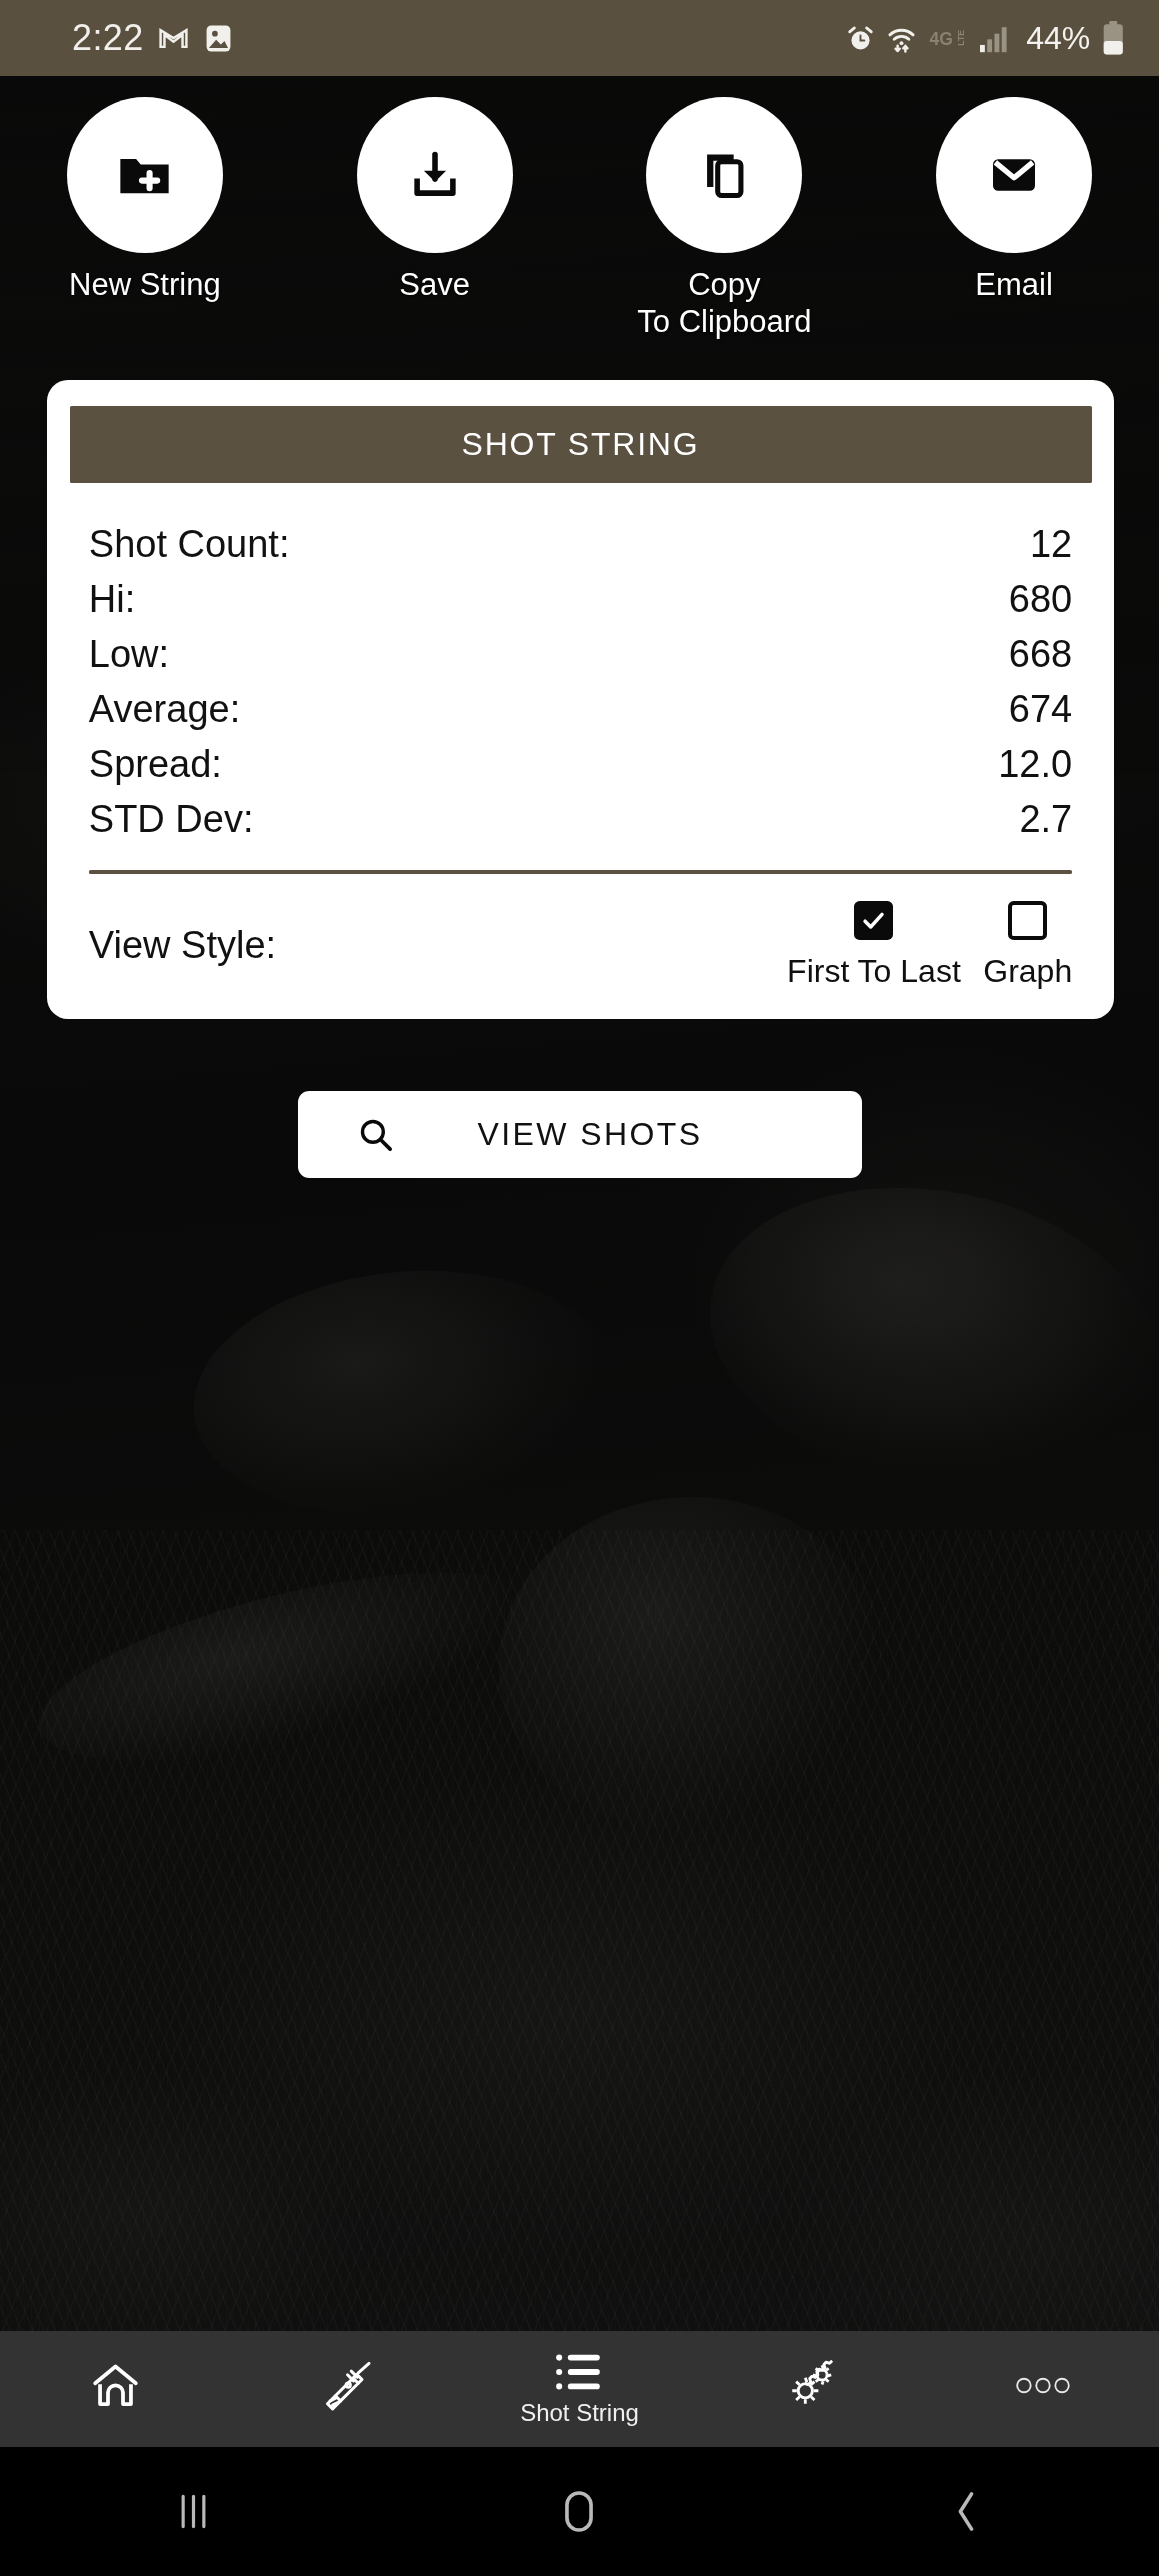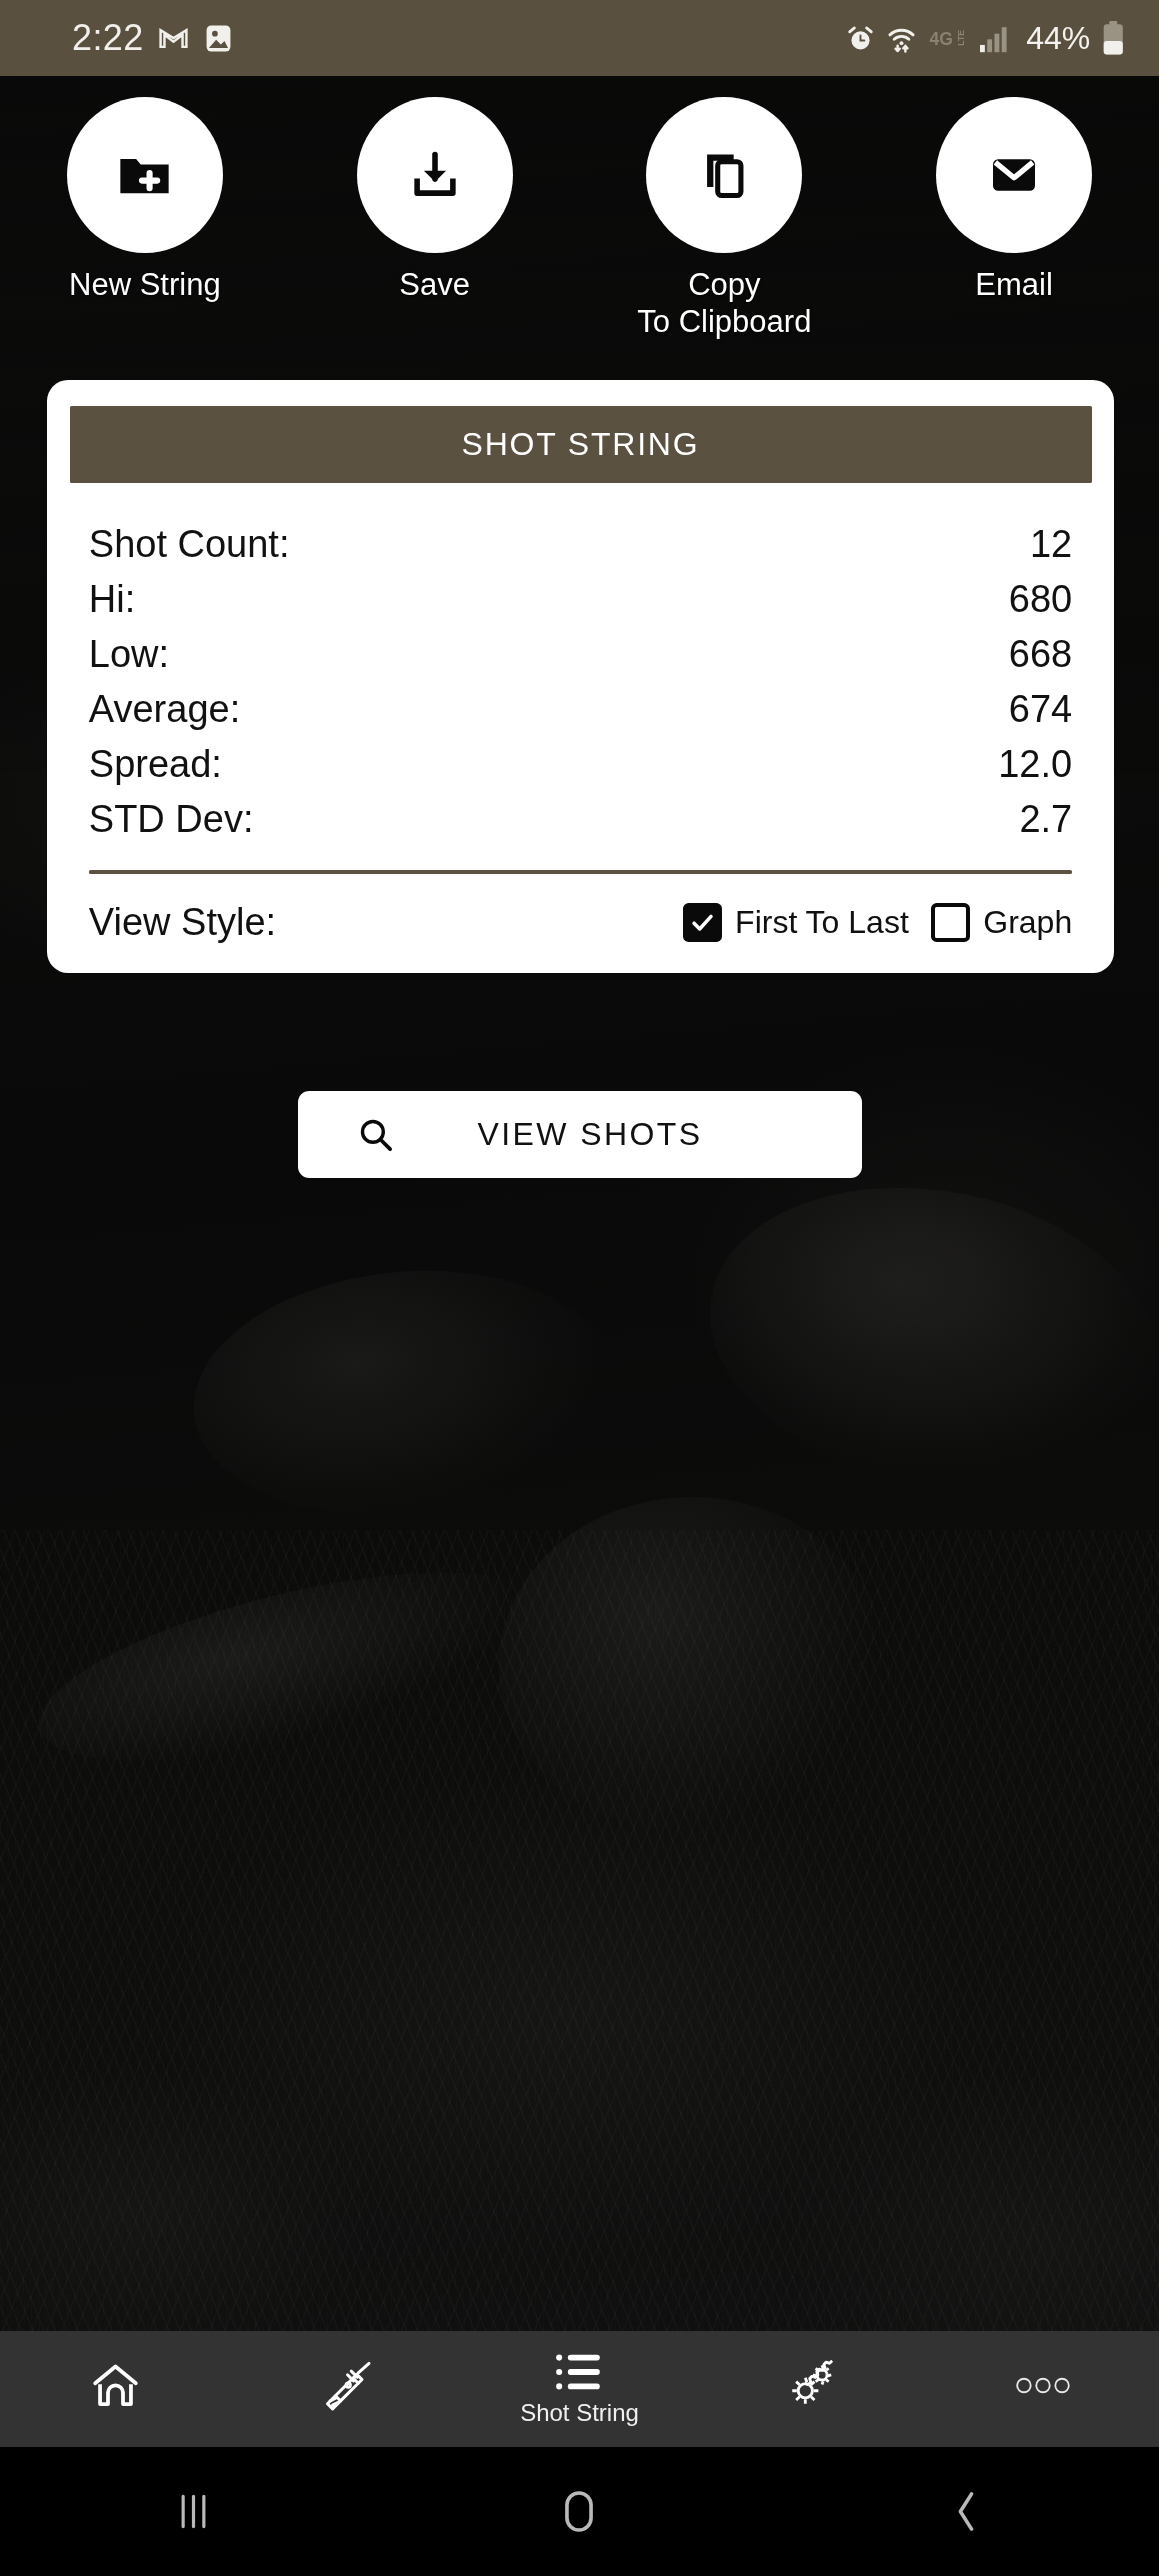--- a/index.html
+++ b/index.html
@@ -105,21 +105,21 @@
   .viewstyle {
     margin: 27px 19.3px 0 19.3px;
     display: flex; align-items: center; justify-content: space-between;
   }
   .viewstyle-label {
     font-size: 38px; color: #111;
     font-family: "Liberation Sans Narrow", "Liberation Sans", sans-serif;
     text-align: right;
   }
   .checks { display: flex; align-items: center; gap: 22.5px; }
-  .check-item { display: flex; align-items: center; gap: 13px; }
+  .check-item { display: flex; align-items: center; gap: 13px; flex-direction: column; }
   .checkbox {
     width: 39px; height: 39px; border-radius: 5.6px;
     display: flex; align-items: center; justify-content: center; flex: none;
   }
   .checkbox.on { background: #0a0a0a; }
   .checkbox.off { background: #ffffff; border: 4.8px solid #0a0a0a; }
   .check-label { font-size: 32px; color: #101010; white-space: nowrap; }
 
   
   .view-shots {

